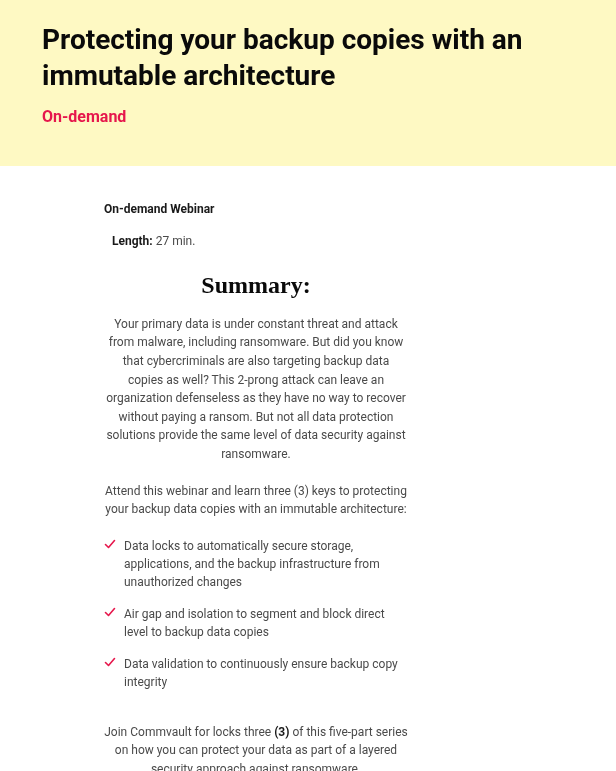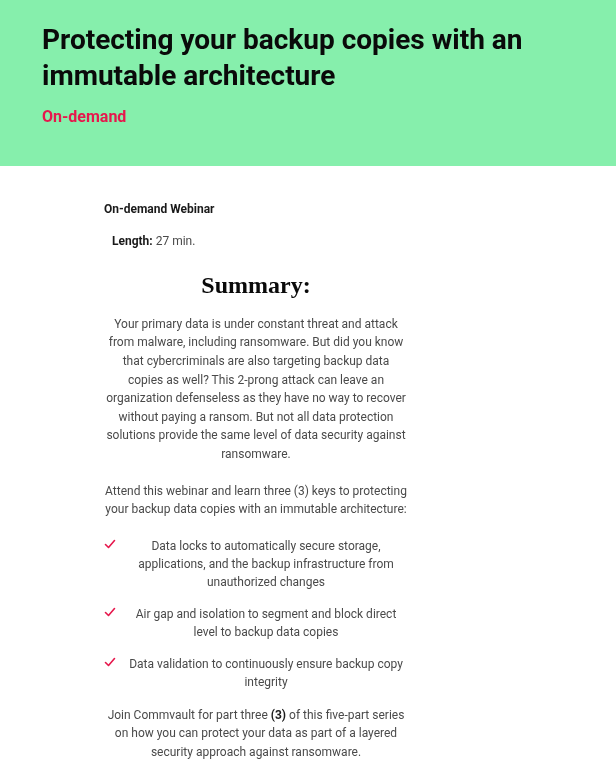--- a/index.html
+++ b/index.html
@@ -7,21 +7,21 @@
       padding: 0;
       box-sizing: border-box;
     }
     body {
       font-family: -apple-system, BlinkMacSystemFont, "Segoe UI", Roboto, Helvetica, Arial, sans-serif;
       color: #1a1a1a;
       background: #fff;
       width: 616px;
     }
     .hero {
-      background: #86efac;
+      background: #fef9c3;
       padding: 22px 42px 40px 42px;
     }
     .hero h1 {
       font-size: 28px;
       font-weight: 700;
       line-height: 1.3;
       color: #0a0a0a;
       margin-bottom: 12px;
     }
     .hero-tag {
@@ -59,23 +59,22 @@
     }
     .para {
       font-size: 12px;
       line-height: 1.55;
       color: #4a4a4a;
       margin-bottom: 18px;
       text-align: center;
     }
     .bullet-list {
       list-style: none;
-      margin: 0 0 15px 0;
+      margin: 0 0 32px 0;
       padding: 0;
-      text-align: center;
     }
     .bullet-list li {
       position: relative;
       font-size: 12px;
       line-height: 1.5;
       color: #4a4a4a;
       padding-left: 20px;
       margin-bottom: 14px;
     }
     .check-icon {
@@ -136,16 +135,16 @@
       <span class="check-icon">
         <svg width="12" height="12" viewBox="0 0 12 12">
             <path d="M1.5 6.5 L4.5 9.5 L10.5 2.5" stroke="#e6174c" stroke-width="1.6" fill="none" stroke-linecap="round" stroke-linejoin="round"></path>
           </svg>
       </span>
       <span>Data validation to continuously ensure backup copy integrity</span>
     </li>
   </ul>
 
   <p class="para">
-    <span>Join Commvault for part three </span><span class="bold-inline">(3)</span><span> of this five-part series on how you can protect your data as part of a layered security approach against ransomware.</span>
+    <span>Join Commvault for locks three </span><span class="bold-inline">(3)</span><span> of this five-part series on how you can protect your data as part of a layered security approach against ransomware.</span>
   </p>
 
 </div>
 
 </body></html>

